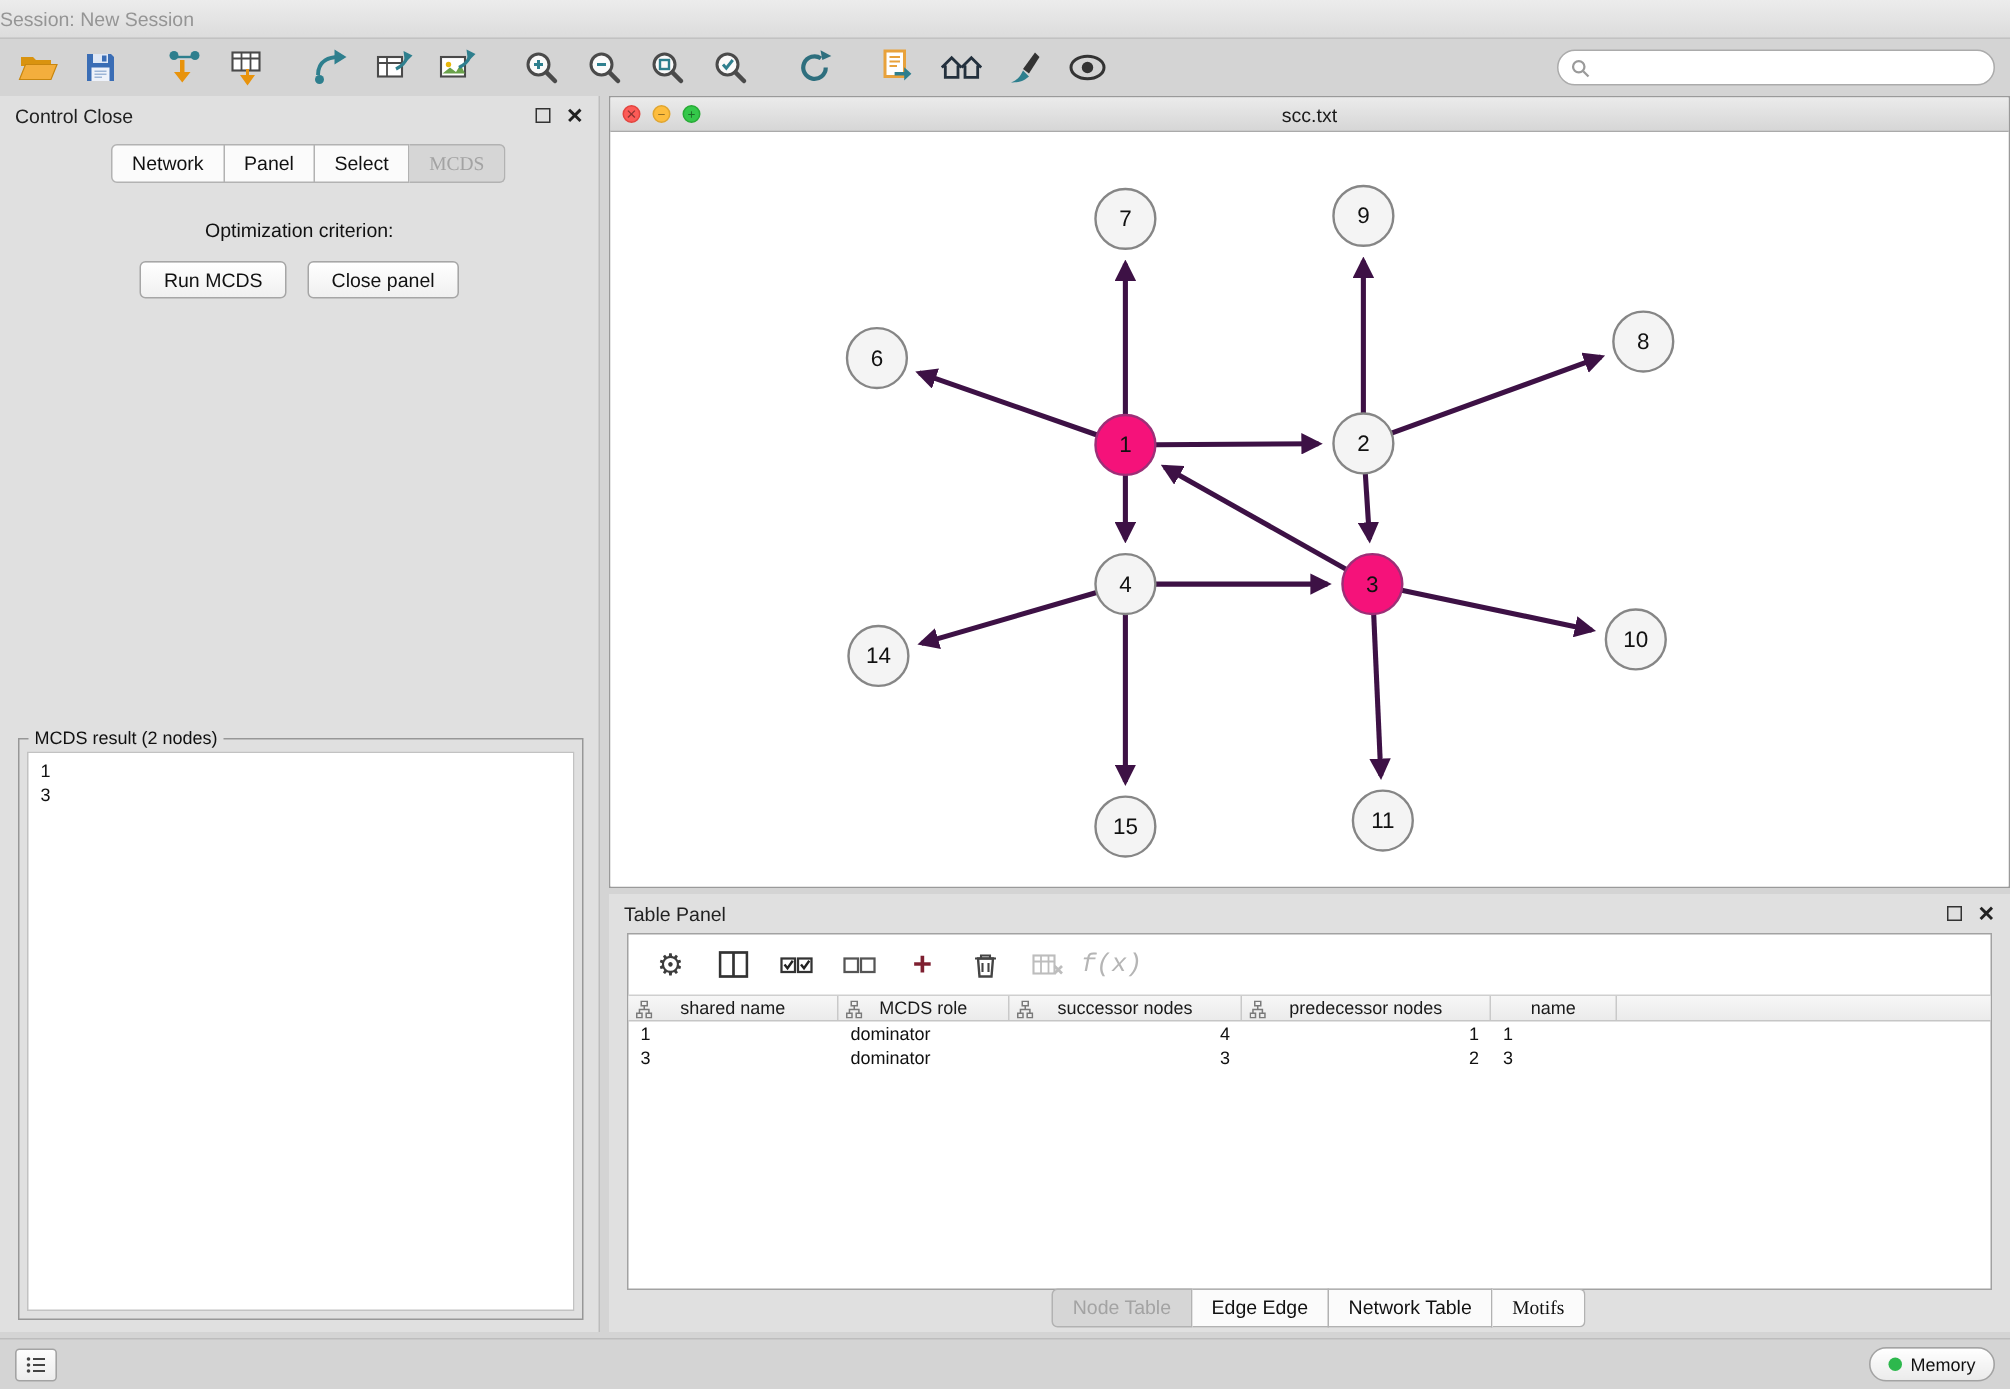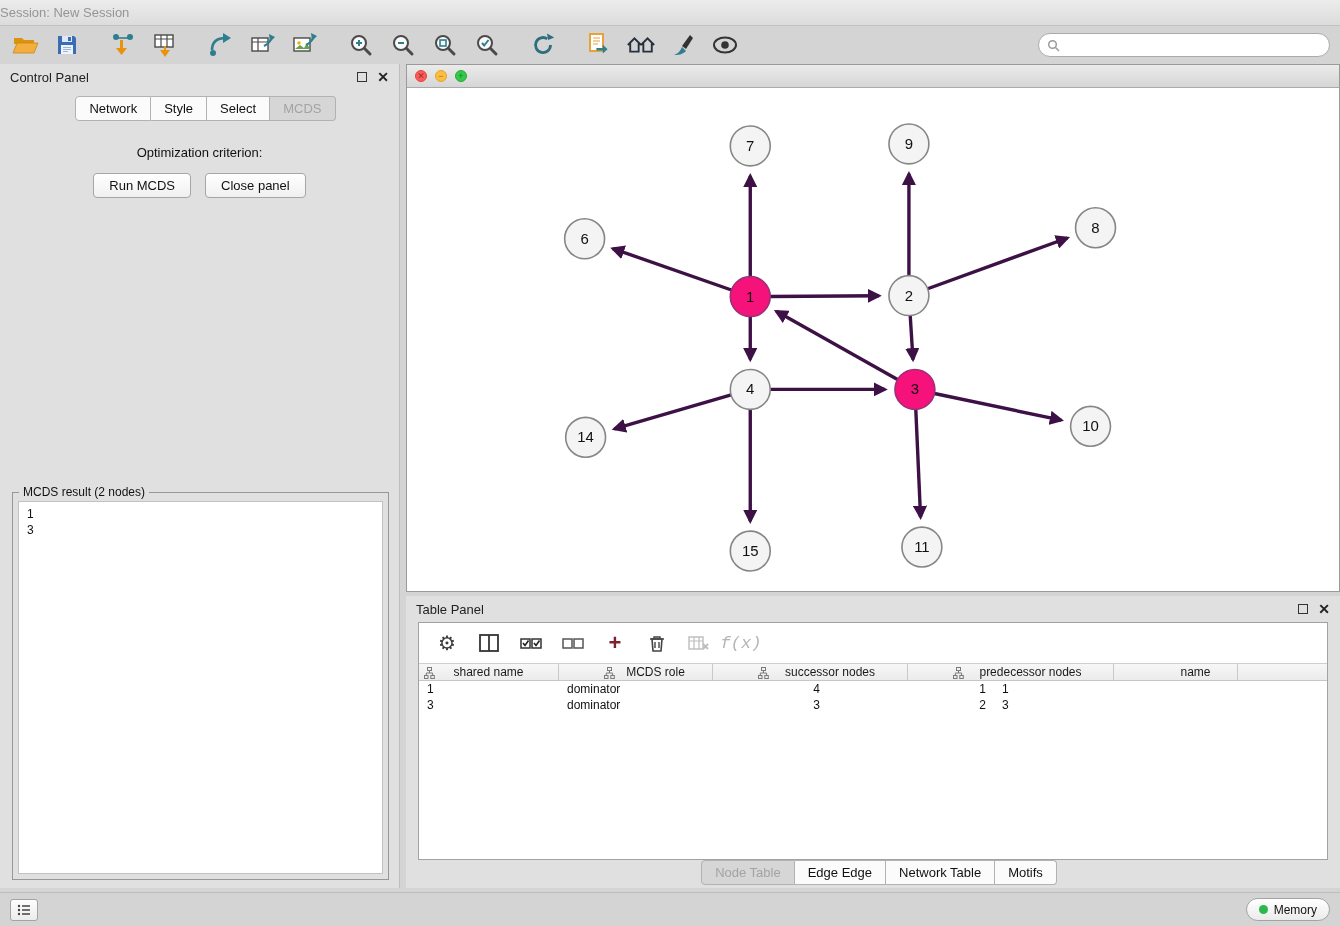--- a/index.html
+++ b/index.html
@@ -22,21 +22,21 @@
 
   
   .control-panel { position:absolute; top:64px; left:0; width:400px; bottom:38px; background:#e0e0e0; border-right:1px solid #bdbdbd; }
   .panel-head { height:26px; display:flex; align-items:center; padding:0 10px; font-size:13px; color:#222; }
   .panel-head .win-btns { margin-left:auto; display:flex; gap:10px; align-items:center; }
   .float-btn { width:10px; height:10px; border:1.5px solid #333; display:inline-block; }
   .close-btn { font-size:14px; font-weight:bold; color:#222; line-height:10px; }
   .seg-tabs { display:flex; justify-content:center; margin-top:6px;padding-left:12px; }
   .seg-tab { font-size:13px; padding:4px 13px; background:#fbfbfb; border:1px solid #b2b2b2; border-left:none; color:#111; }
   .seg-tab:first-child { border-left:1px solid #b2b2b2; border-radius:4px 0 0 4px; }
-  .seg-tab:last-child { border-radius:0 4px 4px 0; }
+  .seg-tab:last-child { border-radius:0 4px 4px 0;font-family:Liberation Serif, serif; }
   .seg-tab.active { background:#d6d6d6; color:#a3a3a3; }
   .opt-label { text-align:center; font-size:13px; margin-top:24px; }
   .dropdown { width:310px; height:24px; margin:10px auto 0; background:#fff; border:1px solid #a8a8a8;
     border-radius:4px; display:flex; align-items:center; padding:0 6px 0 9px; font-size:13px; }
   .dropdown .dd-arrows { margin-left:auto; }
   .btn-row { display:flex; justify-content:center; gap:14px; margin-top:13px; }
   .push-btn { font-size:13px; font-family:"Liberation Sans",sans-serif; padding:4px 15px; background:linear-gradient(#ffffff,#f0f0f0);
     border:1px solid #a6a6a6; border-radius:4px; color:#111; }
   .group-box { position:absolute; left:12px; right:10px; top:428px; bottom:8px; border:1px solid #979797; }
   .group-label { position:absolute; top:-8px; left:6px; background:#e0e0e0; padding:0 4px; font-size:12px; color:#111;text-align:right; }
@@ -60,21 +60,21 @@
 
   
   .table-panel { position:absolute; left:406px; top:596px; width:934px; height:292px; background:#e0e0e0; }
   .table-panel-inner { position:absolute; left:12px; right:12px; top:26px; bottom:28px; background:#fff; border:1px solid #a2a2a2; }
   .tp-toolbar { height:40px; display:flex; align-items:center; gap:18px; padding:0 16px; }
   .tp-tool { display:inline-flex; align-items:center; justify-content:center; width:24px; height:24px; }
   .plus-glyph { font-size:22px; font-weight:bold; color:#7e1f30; line-height:20px; }
   .fx-glyph { font-family:Liberation Mono, monospace; font-style:italic; font-size:17px; color:#b5b5b5; }
   .gear-glyph { font-size:20px; color:#3d3d3d; }
   .tp-header { display:flex; height:18px; background:linear-gradient(#f7f7f7,#ebebeb);
-    border-top:1px solid #cfcfcf; border-bottom:1px solid #c6c6c6;gap:40px; }
+    border-top:1px solid #cfcfcf; border-bottom:1px solid #c6c6c6; }
   .tp-hcell { position:relative; border-right:1px solid #c9c9c9; display:flex; align-items:center; justify-content:center;
     font-size:12px; color:#1a1a1a; flex-shrink:0; }
   .tp-hcell .sort-ic { position:absolute; left:5px; top:3px; }
   .tp-hcell.filler { flex:1; border-right:none; }
   .tp-row { display:flex; height:16px; font-size:12px; align-items:center; }
   .tp-cell { padding:0 8px; flex-shrink:0; overflow:hidden; white-space:nowrap; }
   .tp-tabs-wrap { position:absolute; left:0; right:0; bottom:3px; display:flex; justify-content:center; }
 
   
   .statusbar { position:absolute; left:0; right:0; bottom:0; height:34px; background:#d4d4d4;
@@ -228,30 +228,30 @@
     <svg width="13" height="13" viewBox="0 0 13 13">
       <circle cx="5.5" cy="5.5" r="3.8" fill="none" stroke="#9a9a9a" stroke-width="1.5"></circle>
       <line x1="8.5" y1="8.5" x2="12" y2="12" stroke="#9a9a9a" stroke-width="1.5"></line>
     </svg>
     <input type="text" placeholder="" style="">
   </div>
 </div>
 
 <div class="control-panel">
   <div class="panel-head">
-    <span>Control Panel</span>
+    <span>Control Close</span>
     <span class="win-btns">
       <span class="float-btn"></span>
       <span class="close-btn">✕</span>
     </span>
   </div>
 
   <div class="seg-tabs">
       <div class="seg-tab">Network</div>
-      <div class="seg-tab">Style</div>
+      <div class="seg-tab">Panel</div>
       <div class="seg-tab">Select</div>
       <div class="seg-tab active">MCDS</div>
     </div>
 
   <div class="opt-label">Optimization criterion:</div>
 
 
   <div class="btn-row">
     <button class="push-btn">Run MCDS</button>
     <button class="push-btn">Close panel</button>
@@ -261,20 +261,21 @@
     <span class="group-label">MCDS result (2 nodes)</span>
     <div class="group-inner">
         <div>1</div>
         <div>3</div>
       </div>
   </div>
 </div>
 
 <div class="network-window">
   <div class="nw-titlebar">
+    <span class="nw-title">scc.txt</span>
     <span class="traffic">
       <span class="tl red">✕</span>
       <span class="tl yellow">−</span>
       <span class="tl green">+</span>
     </span>
   </div>
   <div class="nw-canvas">
     <svg viewBox="0 0 934 504">
         <defs>
           <marker id="arrowhead" viewBox="0 0 10 10" refX="8" refY="5" markerWidth="4.2" markerHeight="4.2" orient="auto">

